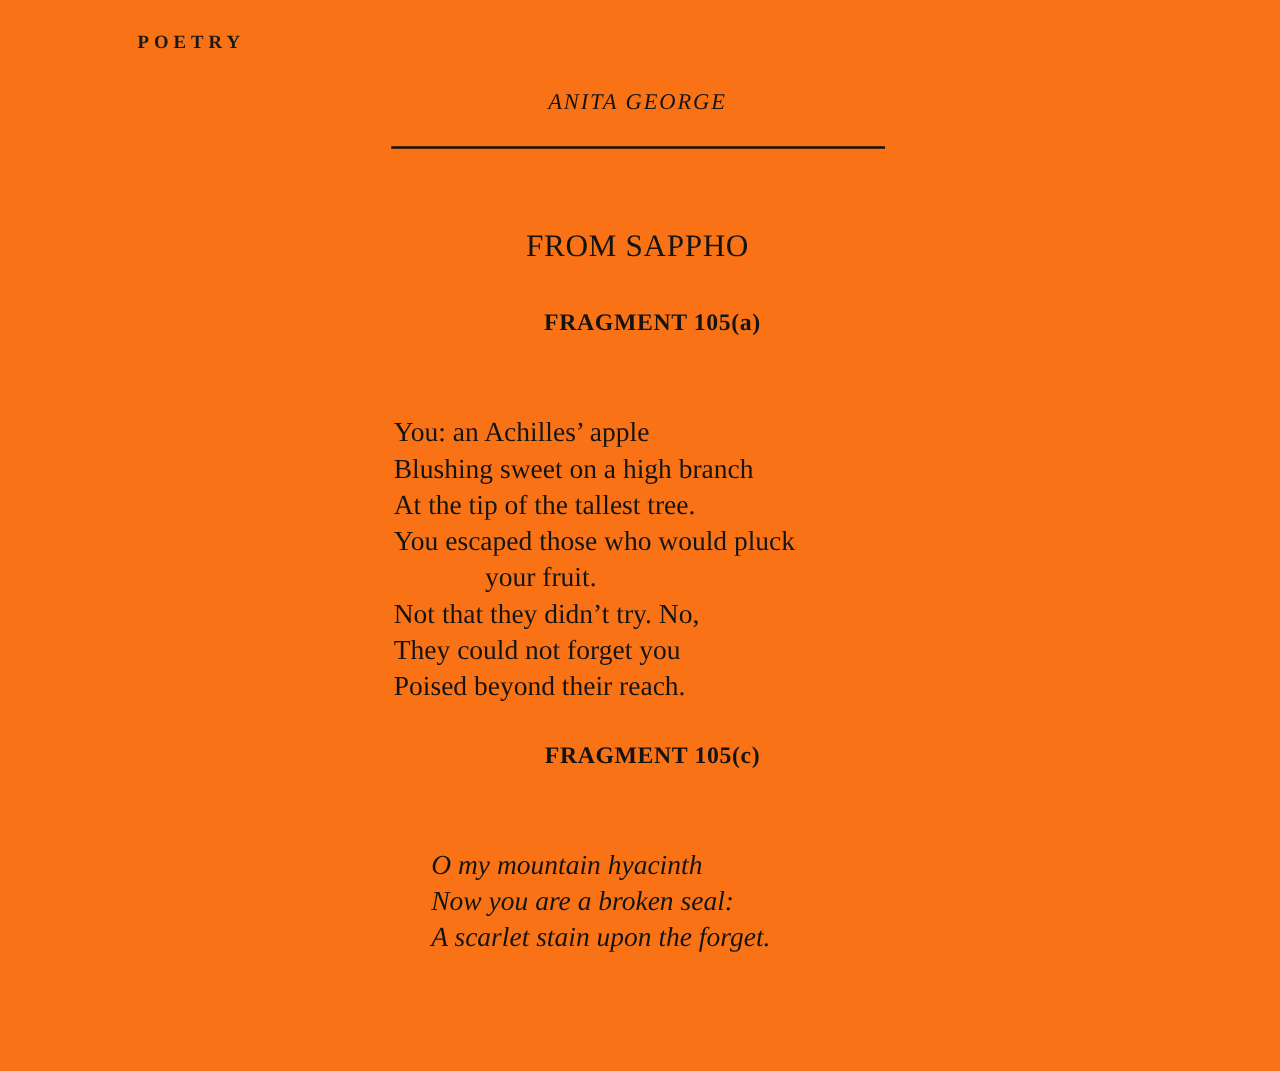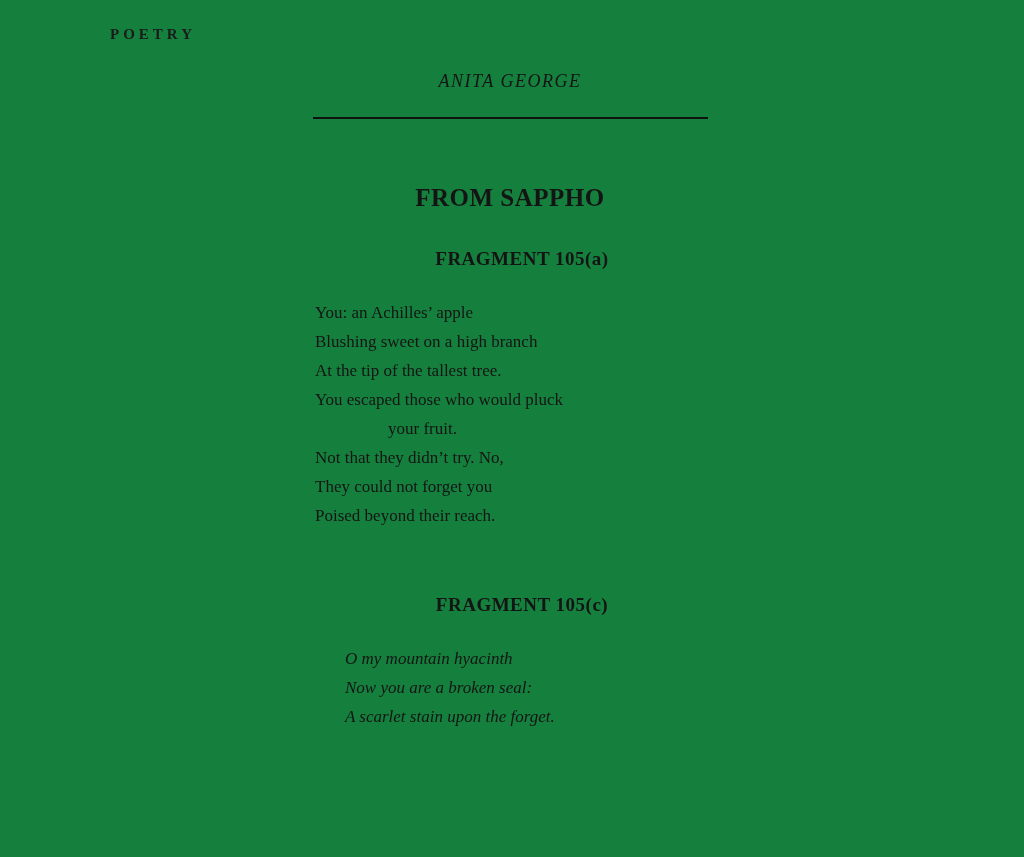--- a/index.html
+++ b/index.html
@@ -4,21 +4,21 @@
 <style>
   html, body {
     margin: 0;
     padding: 0;
     background: #ffffff;
   }
   .page {
     position: relative;
     width: 1024px;
     height: 857px;
-    background: #15803d;
+    background: #f97316;
     font-family: "Liberation Serif", "DejaVu Serif", serif;
     color: #141414;
     overflow: hidden;
   }
   .running-head {
     position: absolute;
     left: 110px;
     top: 26px;
     font-size: 15px;
     font-weight: bold;
@@ -42,36 +42,37 @@
     position: absolute;
     left: 313px;
     top: 117px;
     width: 395px;
     height: 2px;
     background: #111111;
   }
   .title {
     top: 184px;
     font-size: 25px;
-    font-weight: 700;
+    font-weight: 400;
     letter-spacing: 0.5px;
   }
   .frag-heading {
     font-size: 19px;
     font-weight: 600;
     letter-spacing: 0.5px;
     padding-left: 12px;
   }
   .frag-a { top: 248px; }
   .frag-c { top: 594px; }
   .poem {
     position: absolute;
-    font-size: 17px;
+    font-size: 22px;
     line-height: 29px;
     white-space: nowrap;
+    margin-top: 33px;
   }
   .poem-1 {
     left: 315px;
     top: 298px;
   }
   .poem-2 {
     left: 345px;
     top: 644px;
     font-style: italic;
   }

